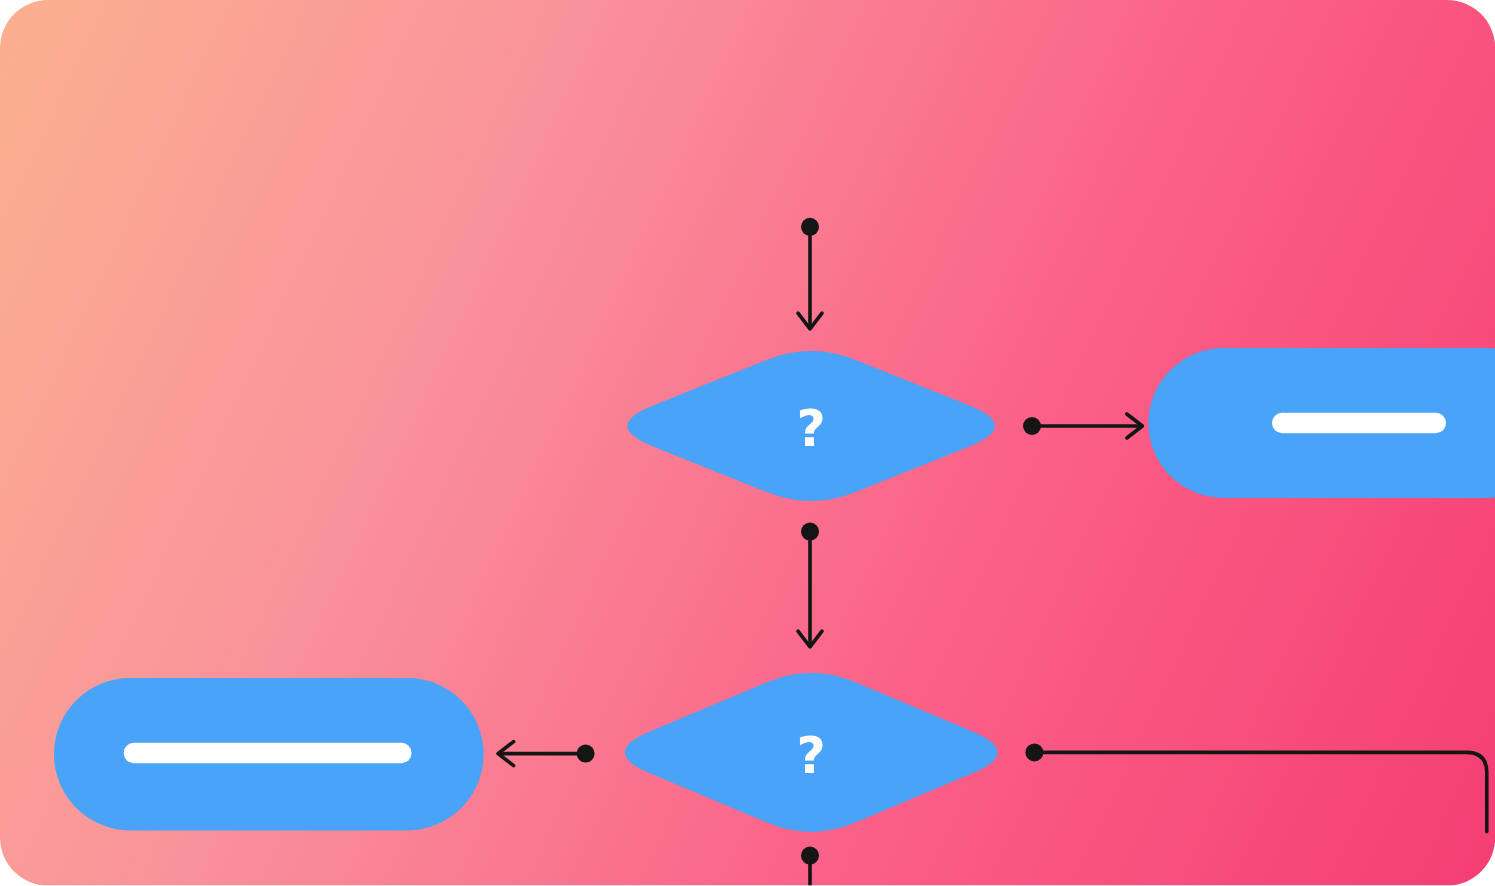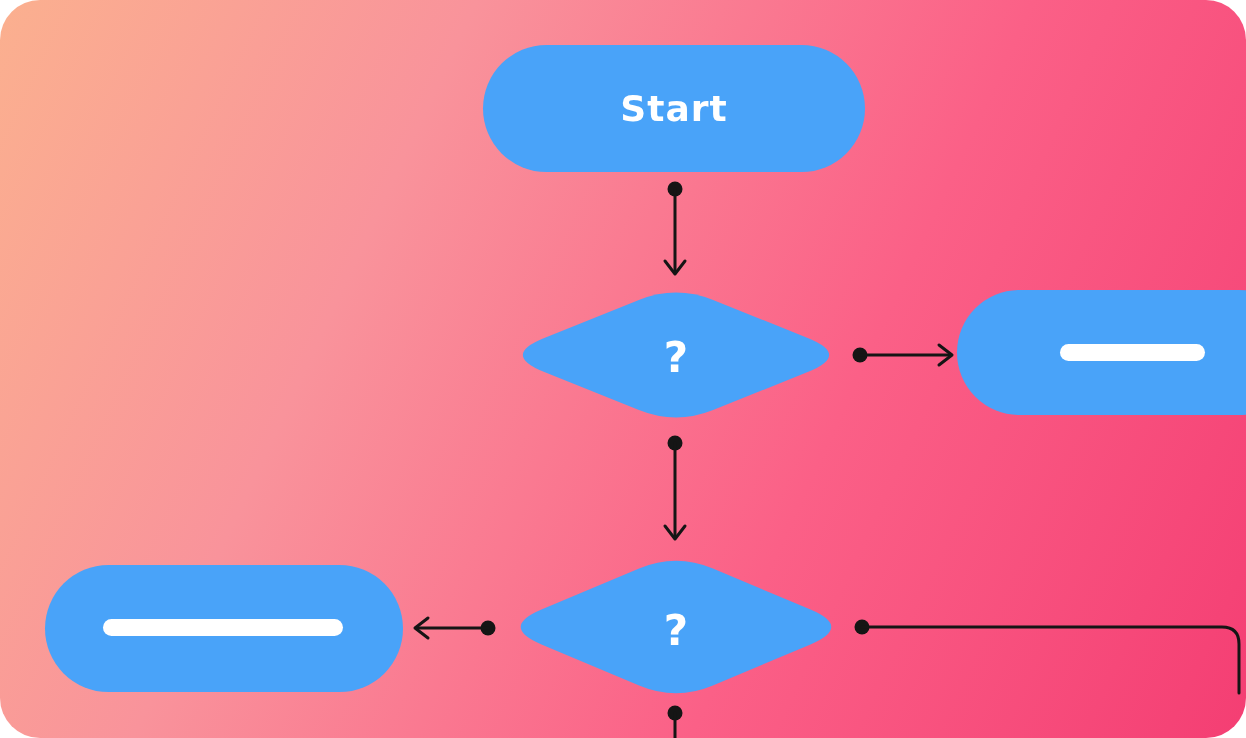--- a/index.html
+++ b/index.html
@@ -106,23 +106,20 @@
       <circle class="dot" cx="862" cy="627" r="7.5"></circle>
       <path class="stroke" d="M862 627 H 1222 Q 1239 627 1239 644 V 693"></path>
     </g>
 
     <g>
       <circle class="dot" cx="675" cy="713" r="7.5"></circle>
       <path class="stroke" d="M675 713 V 742"></path>
     </g>
   </svg>
 
-  <div class="pill pill-start">
-    <span class="node-label start-label">Start</span>
-  </div>
 
   <div class="pill pill-right"></div>
   <div class="bar bar-right"></div>
 
   <div class="pill pill-left"></div>
   <div class="bar bar-left"></div>
 
   <div class="q-label q1">?</div>
   <div class="q-label q2">?</div>
 

